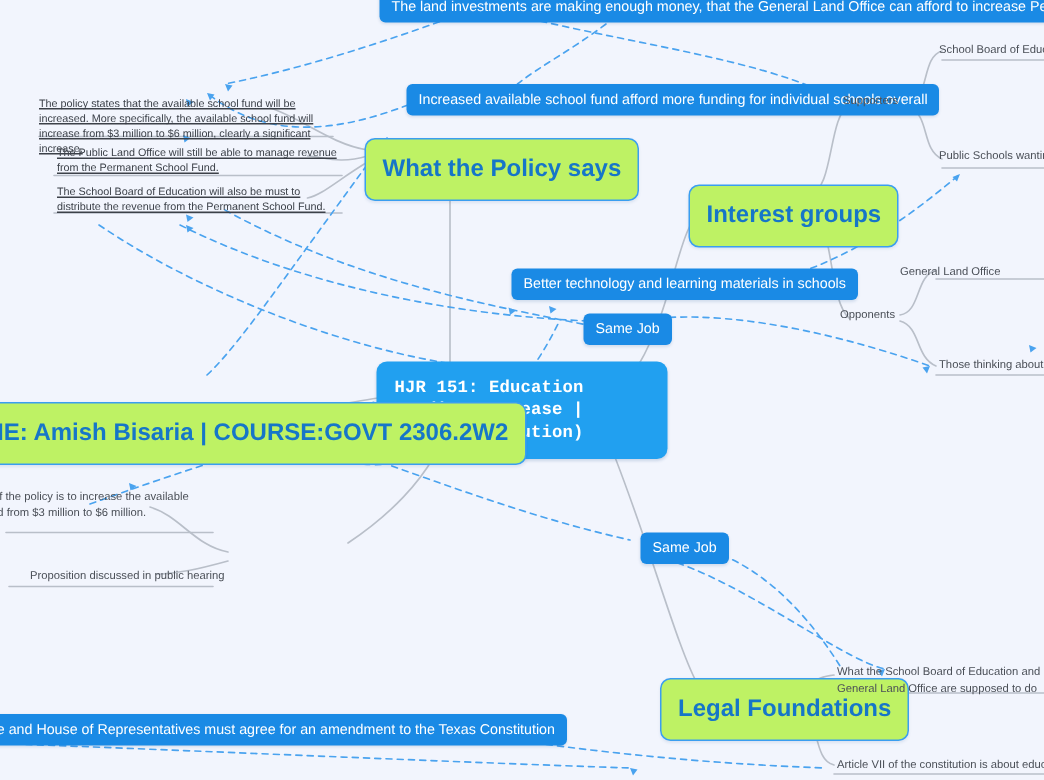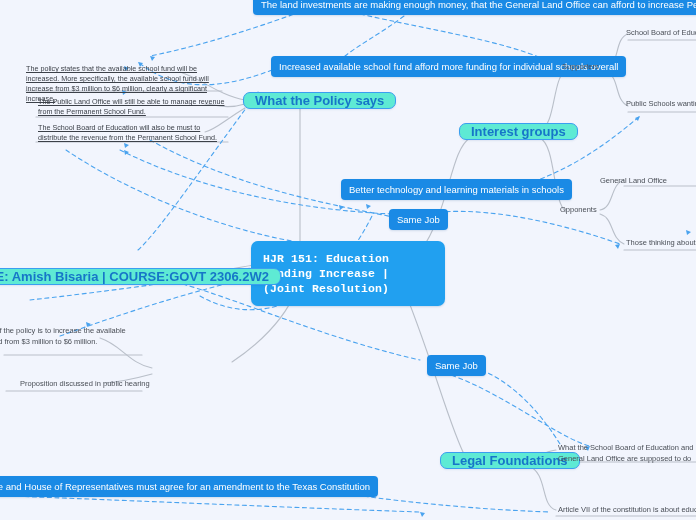--- a/index.html
+++ b/index.html
@@ -18,23 +18,23 @@
   
   .root{
     background:#21a0f0;color:#ffffff;border-radius:7px;
     font-size:11.5px;font-weight:bold;line-height:15px;
     padding:10px 12px;letter-spacing:.1px;
     box-shadow:0 1px 2px rgba(30,80,140,.18);
   }
 
   
   .branch{
-    background:#5eead4;border:1.6px solid #3a9ef0;border-radius:7px;
-    color:#1676c8;font-size:13px;font-weight:bold;
-    padding:0 11px;white-space:nowrap;
+    background:#bef264;border:1.6px solid #3a9ef0;border-radius:7px;
+    color:#1676c8;font-size:16px;font-weight:bold;
+    padding:11px 11px;white-space:nowrap;
     box-shadow:0 1px 2px rgba(30,80,140,.10);
   }
 
   
   .callout{
     background:#1a8ae5;color:#ffffff;border-radius:4px;
     font-size:9.5px;line-height:13px;padding:4px 8px;white-space:nowrap;
     box-shadow:0 1px 2px rgba(30,80,140,.15);
   }
 

